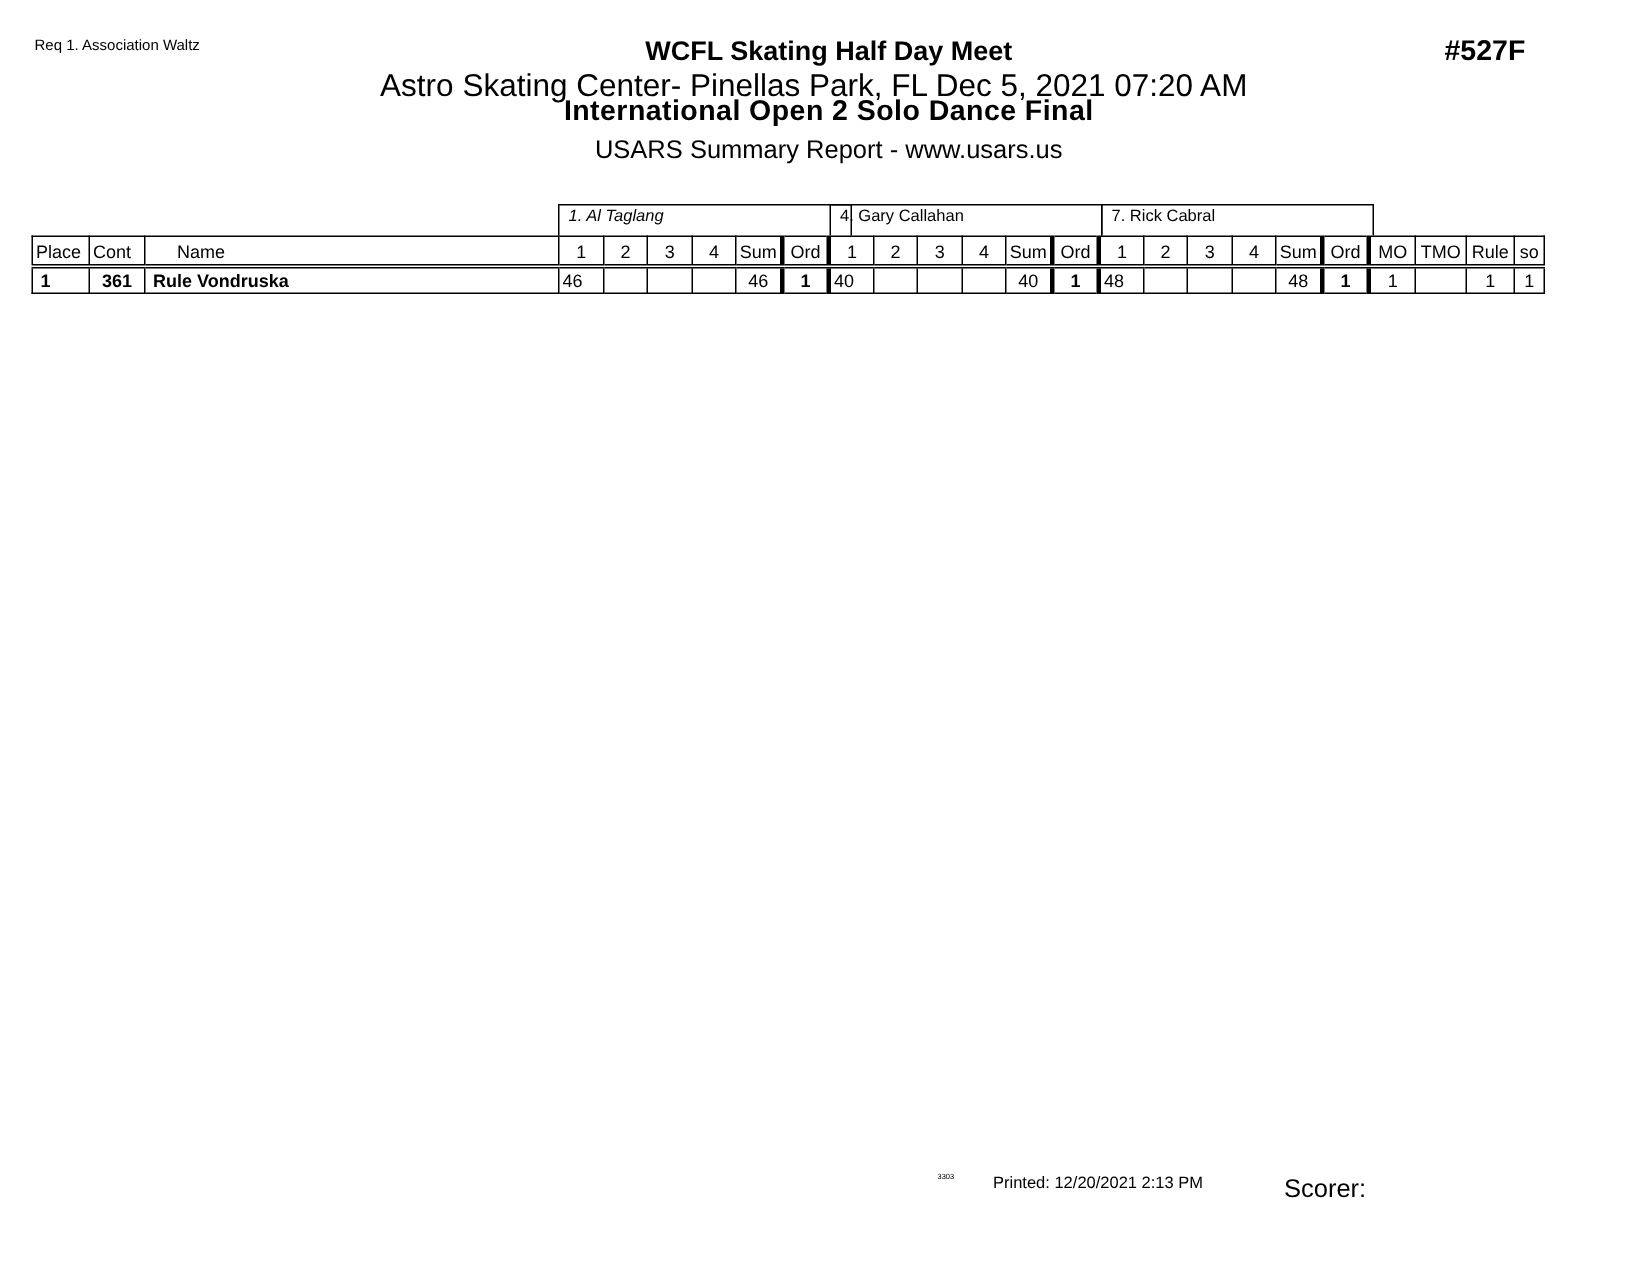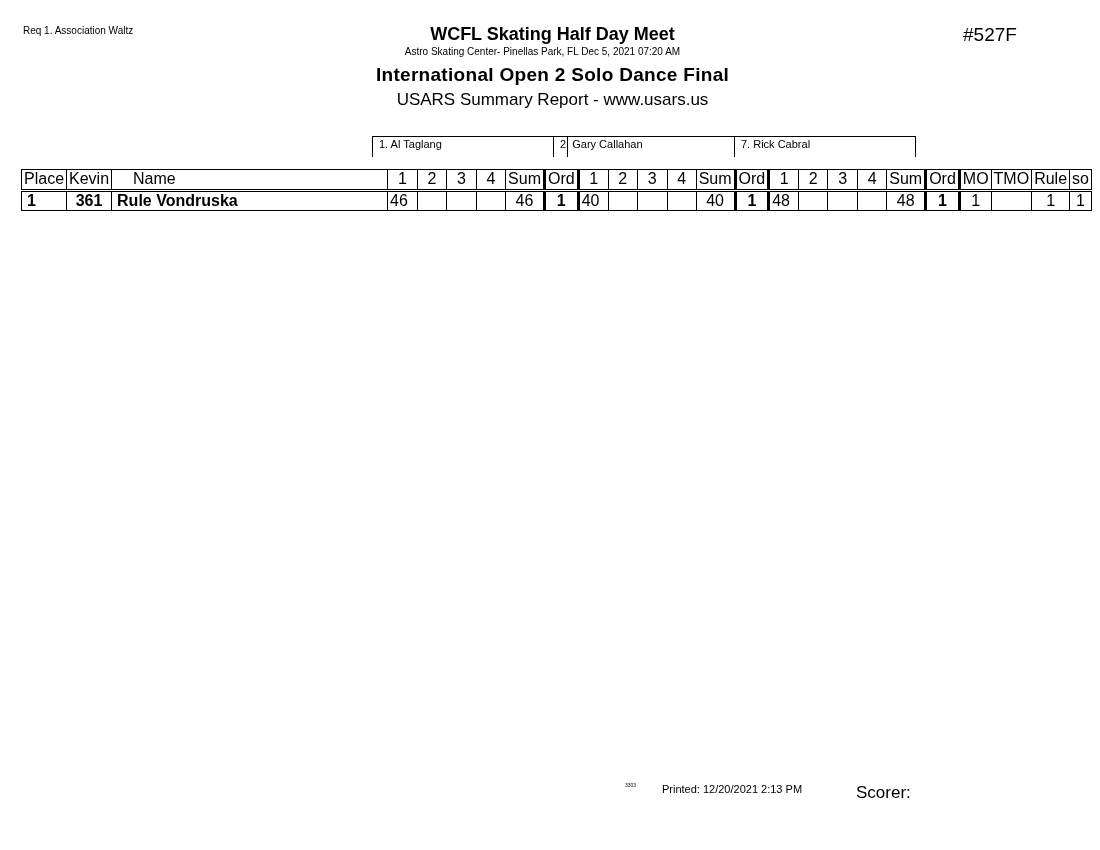--- a/index.html
+++ b/index.html
@@ -1,28 +1,28 @@
 <!DOCTYPE html>
 <html><head>
 <meta charset="utf-8">
 <style>
   html, body { margin:0; padding:0; background:#ffffff; }
   body { width:1100px; height:850px; position:relative; overflow:hidden;
          font-family:"Liberation Sans", sans-serif; color:#000; }
   .abs { position:absolute; white-space:nowrap; }
   .req { left:23px; top:25px; font-size:10px; }
   .meet-title { left:0; width:1105px; text-align:center; top:24px; font-size:18px; font-weight:bold; }
-  .venue { left:0; width:1085px; text-align:center; top:46px; font-size:10px; }
+  .venue { left:0; width:1085px; text-align:center; top:46px; font-size:21px; }
   .event { left:0; width:1105px; text-align:center; top:64px; font-size:19px; font-weight:bold; letter-spacing:0.3px; }
   .report { left:0; width:1105px; text-align:center; top:90px; font-size:17px; }
-  .event-no { left:963px; top:24px; font-size:19px; font-weight:normal; }
+  .event-no { left:963px; top:24px; font-size:19px; font-weight:bold; }
 
   .judge-box { position:absolute; top:136px; height:21px; border:1px solid #000; border-bottom:none;
                font-size:11px; box-sizing:border-box; padding:1px 0 0 6px; }
-  table.sum { position:absolute; left:21px; top:157px; border-collapse:collapse; font-size:16px;margin-top:12px; }
+  table.sum { position:absolute; left:21px; top:157px; border-collapse:collapse; font-size:12px; }
   table.sum td { border:1px solid #000; height:18px; padding:0 2px; box-sizing:border-box; }
   table.sum tr.hdr td { height:20px; vertical-align:bottom; padding-bottom:1px; }
   table.sum tr.hdr td { border-bottom:3px double #000; }
   .c { text-align:center; }
   .l { text-align:left; }
   .b { font-weight:bold; }
   .thick-l { border-left:3px solid #000 !important; }
   .footer-code { left:625px; top:782px; font-size:5px; }
   .printed { left:648px; top:783px; font-size:11px;padding-left:14px; }
   .scorer { left:856px; top:783px; font-size:17px; }
@@ -30,22 +30,22 @@
 </head>
 <body>
 
 <div class="abs req">Req  1.  Association Waltz</div>
 <div class="abs meet-title">WCFL Skating Half Day Meet</div>
 <div class="abs venue">Astro Skating Center- Pinellas Park, FL  Dec 5, 2021  07:20 AM</div>
 <div class="abs event">International Open 2 Solo Dance Final</div>
 <div class="abs report">USARS Summary Report - www.usars.us</div>
 <div class="abs event-no">#527F</div>
 
-<div class="judge-box" style="left:372px; width:196px;">1.  Al Taglang</div>
-<div class="judge-box" style="left:553px; width:182px;">2.  Gary  Callahan</div>
+<div class="judge-box" style="left:372px; width:196px;font-style:italic;">1.  Al Taglang</div>
+<div class="judge-box" style="left:553px; width:182px;">4.  Gary  Callahan</div>
 <div class="judge-box" style="left:734px; width:182px;">7.  Rick Cabral</div>
 
 <table class="sum">
   <colgroup>
     <col style="width:38px">
       <col style="width:37px">
       <col style="width:276px">
     <col style="width:30px">
       <col style="width:29px">
       <col style="width:30px">
@@ -65,21 +65,21 @@
       <col style="width:31px">
       <col style="width:31px">
     <col style="width:31px">
       <col style="width:34px">
       <col style="width:32px">
       <col style="width:20px">
   </colgroup>
   <tbody>
       <tr class="hdr">
     <td class="l">Place</td>
-    <td class="l">Kevin</td>
+    <td class="l">Cont</td>
     <td class="l" style="padding-left:21px">Name</td>
 
     <td class="c">1</td>
     <td class="c">2</td>
     <td class="c">3</td>
     <td class="c">4</td>
     <td class="c">Sum</td>
     <td class="c thick-l">Ord</td>
 
     <td class="c thick-l">1</td>

